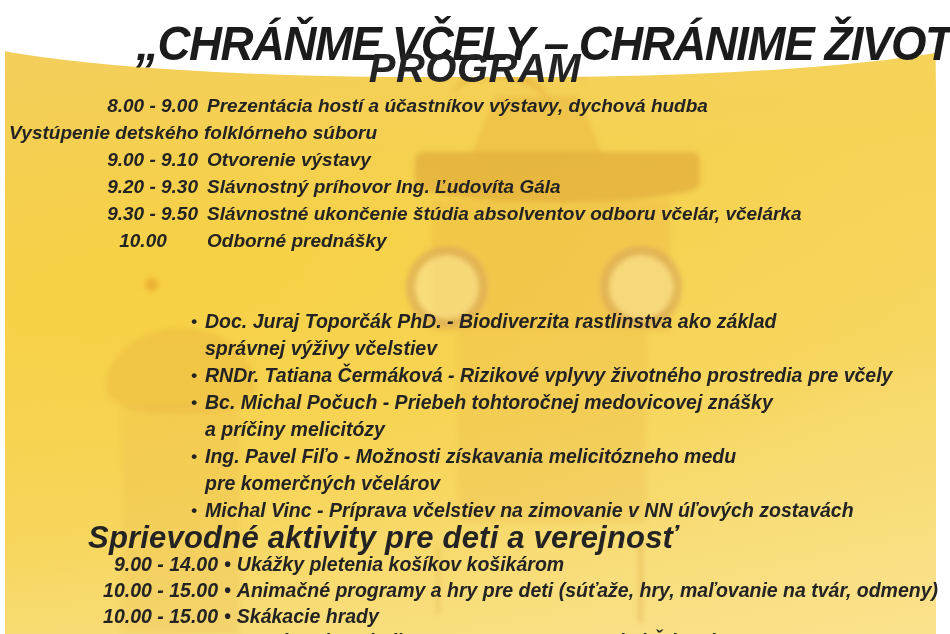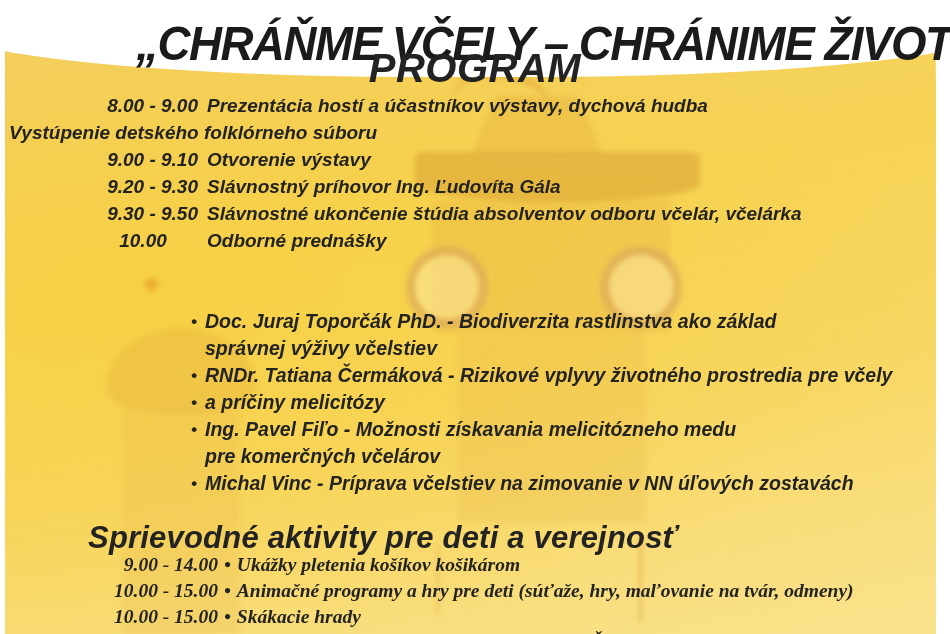--- a/index.html
+++ b/index.html
@@ -78,21 +78,21 @@
     list-style:none;font-size:19.5px;}
   .lectures li{position:relative;line-height:27px;white-space:nowrap;}
   .lec-bullet{position:absolute;left:-14px;top:0;font-size:17px;}
   .l1,.l2{display:block;}
 
   .activities-heading{
     position:absolute;top:520px;left:88px;z-index:3;margin:0;
     font-size:31px;letter-spacing:.2px;
   }
   .activities{position:absolute;top:552px;left:0;z-index:3;font-size:19.5px;}
-  .a-row{display:flex;line-height:25.8px;white-space:nowrap;font-family:Liberation Serif, serif;}
+  .a-row{display:flex;line-height:25.8px;white-space:nowrap;}
   .a-time{margin-left:70px;width:148px;text-align:right;}
   .a-sep{margin:0 6px;}
 </style>
 </head>
 <body>
 
 <div class="poster">
 
   <div class="bg-yellow"></div>
 
@@ -153,20 +153,21 @@
       <span class="l1 txt">Doc. Juraj Toporčák PhD. - Biodiverzita rastlinstva ako základ</span>
       <span class="l2 txt">správnej výživy včelstiev</span>
     </li>
     <li>
       <span class="lec-bullet txt">•</span>
       <span class="l1 txt">RNDr. Tatiana Čermáková - Rizikové vplyvy životného prostredia pre včely</span>
       <span class="l2 txt"></span>
     </li>
     <li>
       <span class="lec-bullet txt">•</span>
+      <span class="l1 txt">Bc. Michal Počuch - Priebeh tohtoročnej medovicovej znášky</span>
       <span class="l2 txt">a príčiny melicitózy</span>
     </li>
     <li>
       <span class="lec-bullet txt">•</span>
       <span class="l1 txt">Ing. Pavel Fiľo - Možnosti získavania melicitózneho medu</span>
       <span class="l2 txt">pre komerčných včelárov</span>
     </li>
     <li>
       <span class="lec-bullet txt">•</span>
       <span class="l1 txt">Michal Vinc - Príprava včelstiev na zimovanie v NN úľových zostavách</span>

